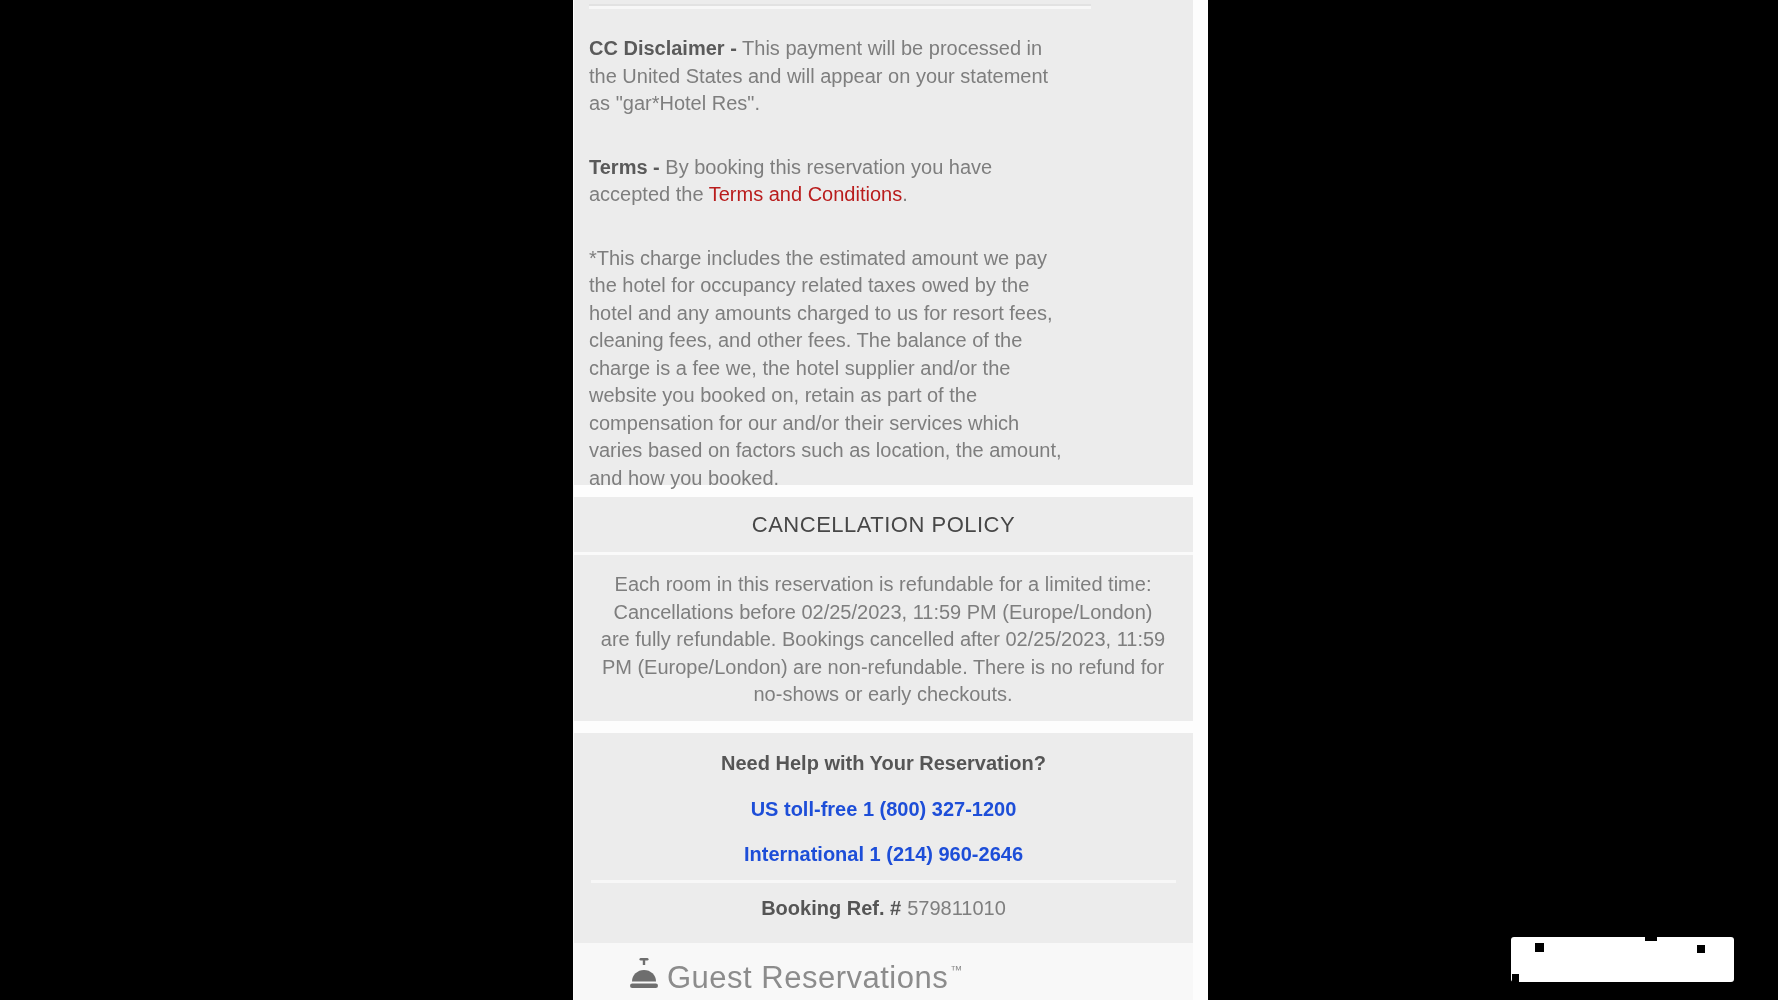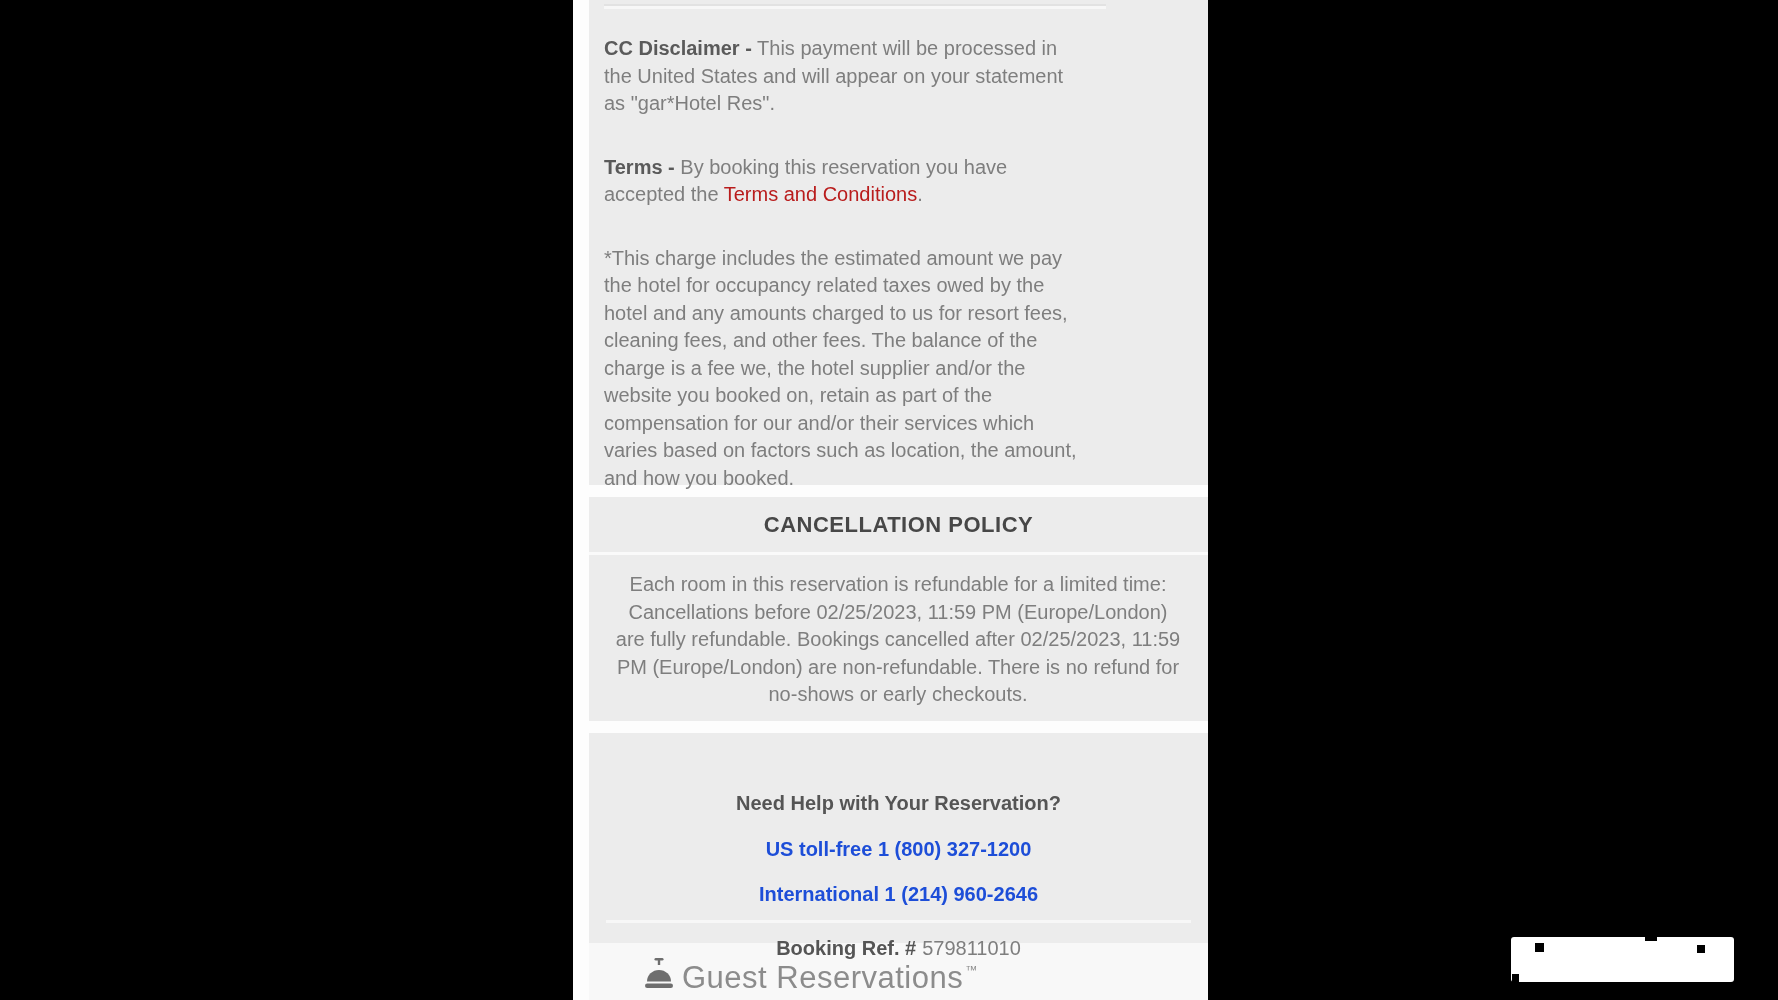--- a/index.html
+++ b/index.html
@@ -10,21 +10,21 @@
     overflow: hidden;
   }
   .stage { position: relative; width: 1778px; height: 1000px; background: #000; }
 
   
   .page {
     position: absolute; left: 573px; top: 0;
     width: 635px; height: 1000px;
     background: #fdfdfd;
   }
-  .content { position: absolute; left: 16px; top: 0; width: 619px; }
+  .content { position: absolute; left: 1px; top: 0; width: 619px; }
 
   .section { background: #ececec; }
   .gap { height: 12px; }
 
   
   .section-a { height: 485px; box-sizing: border-box; }
   .top-divider {
     margin-left: 15px; margin-top: 0; width: 502px; height: 3px;
     background: #f7f7f7; border-top: 2px solid #e2e2e2;
     position: relative; top: 4px;
@@ -36,32 +36,32 @@
     margin: 0;
   }
   .para + .para { margin-top: 36px; }
   .para b { color: #5a5a5a; font-weight: bold; }
   .para a { color: #b91c1c; text-decoration: none; cursor: pointer; }
 
   
   .section-b { height: 224px; box-sizing: border-box; }
   .policy-header {
     height: 55px; display: flex; align-items: center; justify-content: center;
-    font-size: 22px; font-weight: bold; color: #474747; letter-spacing: 0.5px;
+    font-size: 22px; font-weight: normal; color: #474747; letter-spacing: 0.5px;
   }
   .policy-divider { height: 3px; background: #fafafa; }
   .policy-body {
     white-space: pre-line;
     padding: 16px 0 0 14px; width: 604px; box-sizing: border-box;
     font-size: 20px; line-height: 27.5px; color: #7e7e7e; text-align: center;
   }
 
   
   .section-c { height: 210px; box-sizing: border-box; text-align: center; padding-top: 17px; }
-  .help-title { font-size: 20px; line-height: 27.5px; font-weight: bold; color: #555555; margin-top: 40px; }
+  .help-title { font-size: 20px; line-height: 27.5px; font-weight: bold; color: #555555; }
   .phone { font-size: 20px; line-height: 27.5px; font-weight: bold; color: #1d4ed8; margin-top: 18px; }
   .booking-divider { width: 585px; height: 3px; background: #f7f7f7; margin: 11px auto 0 auto; }
   .booking-line { margin-top: 12px; font-size: 20px; line-height: 27.5px; color: #7e7e7e; }
   .booking-line b { color: #555555; }
   .booking-line .ref-num { margin-left: 6px; }
 
   
   .section-d {
     height: 57px; background: #f8f8f8; box-sizing: border-box;
     display: flex; align-items: center; padding-left: 56px; padding-top: 4px;

